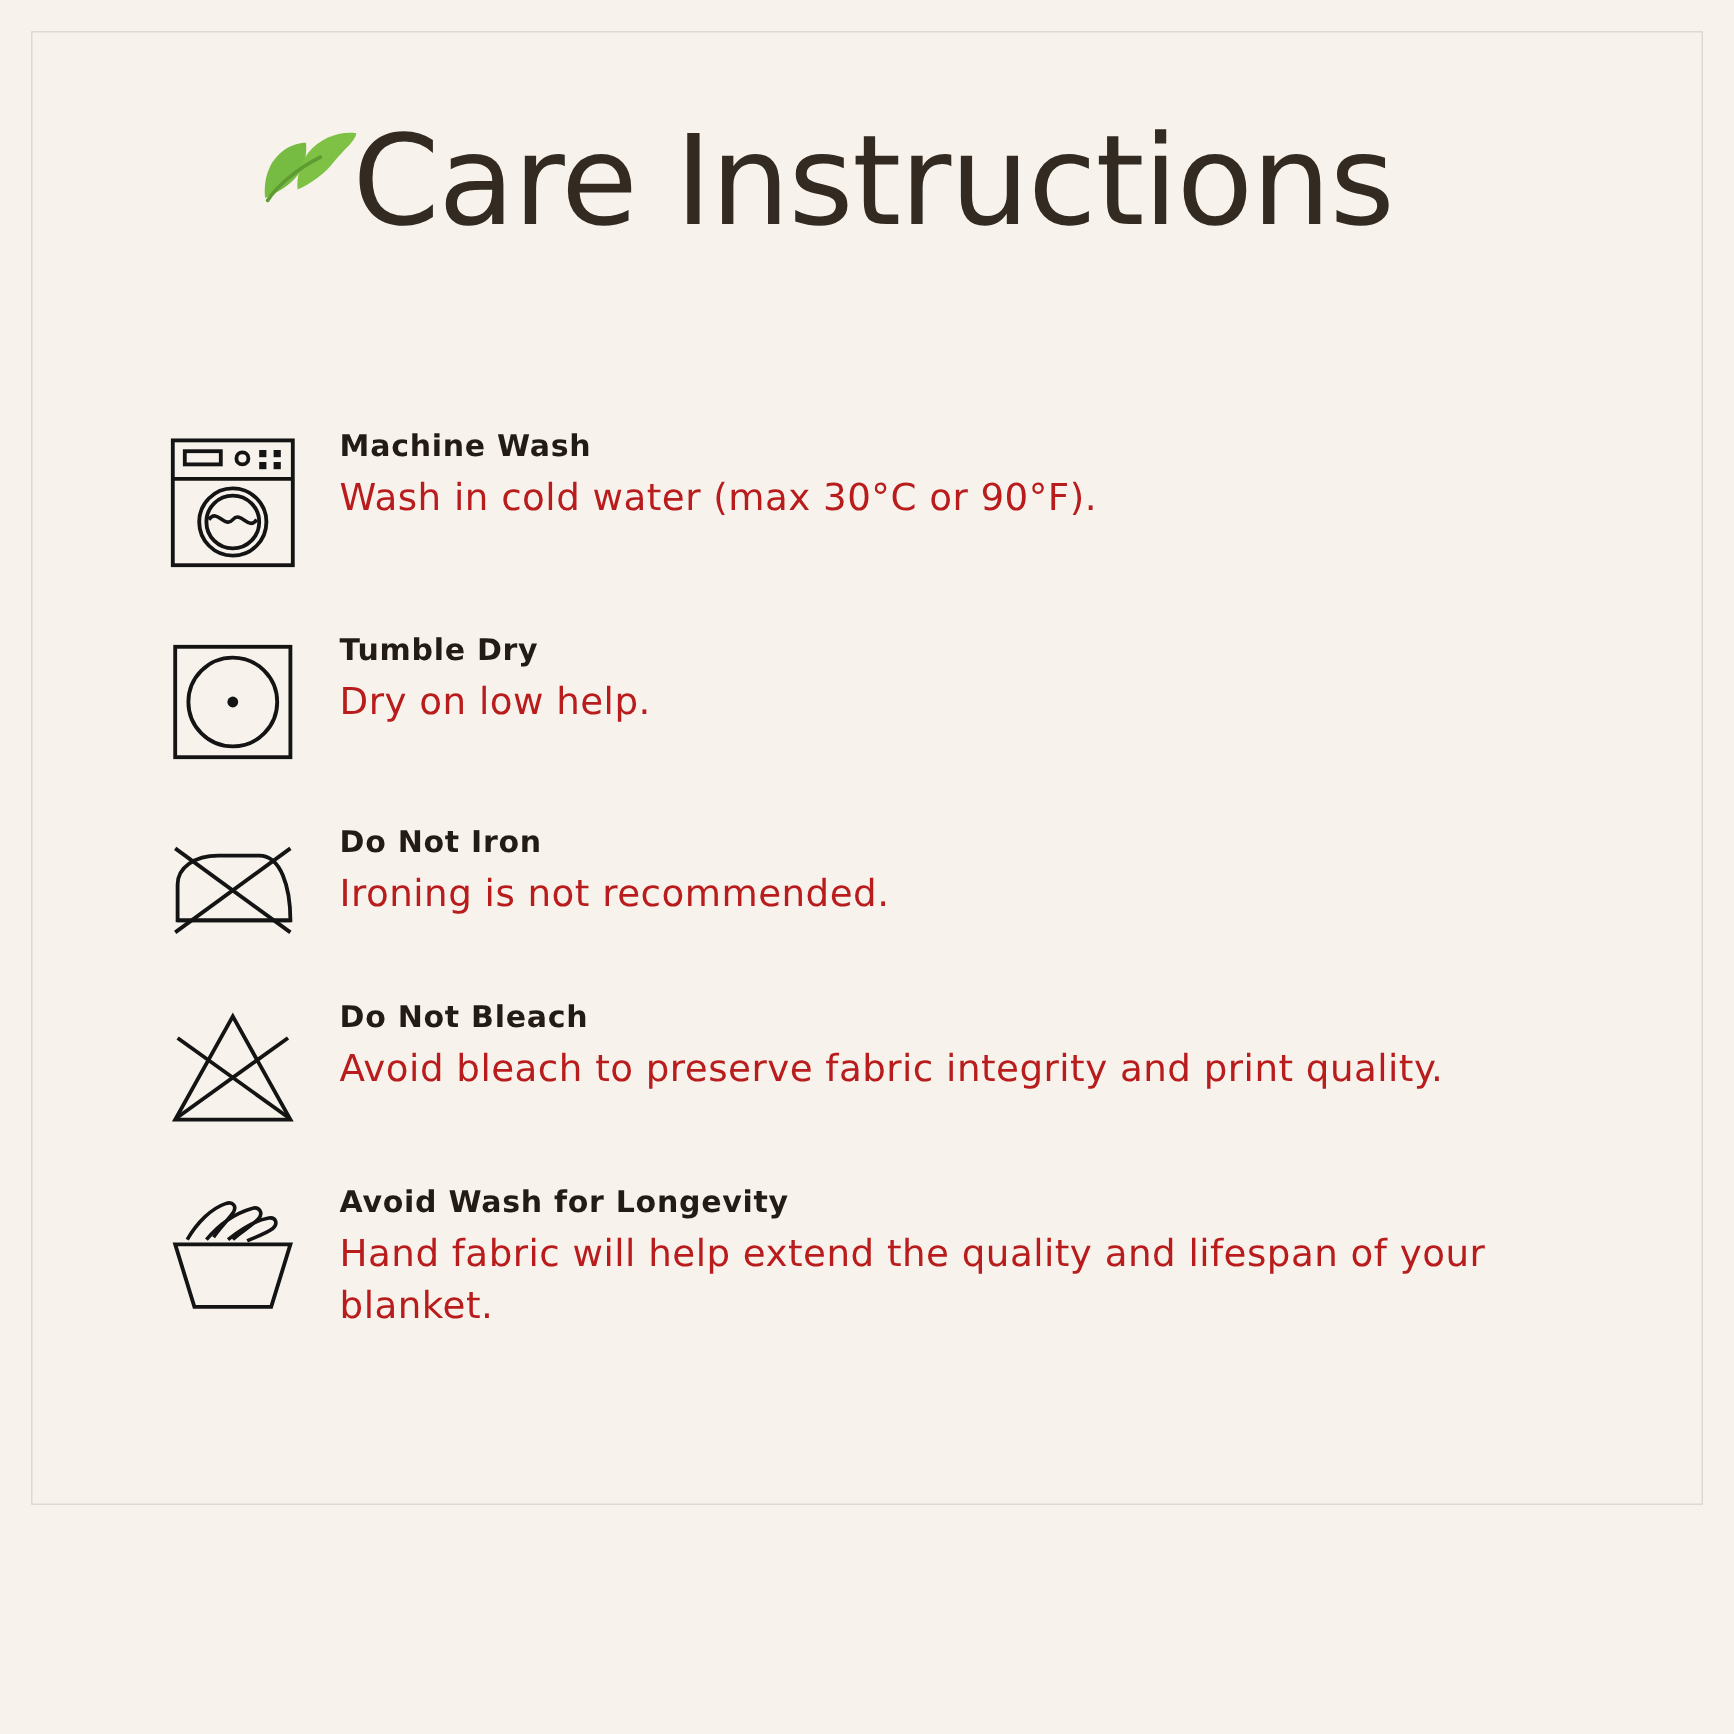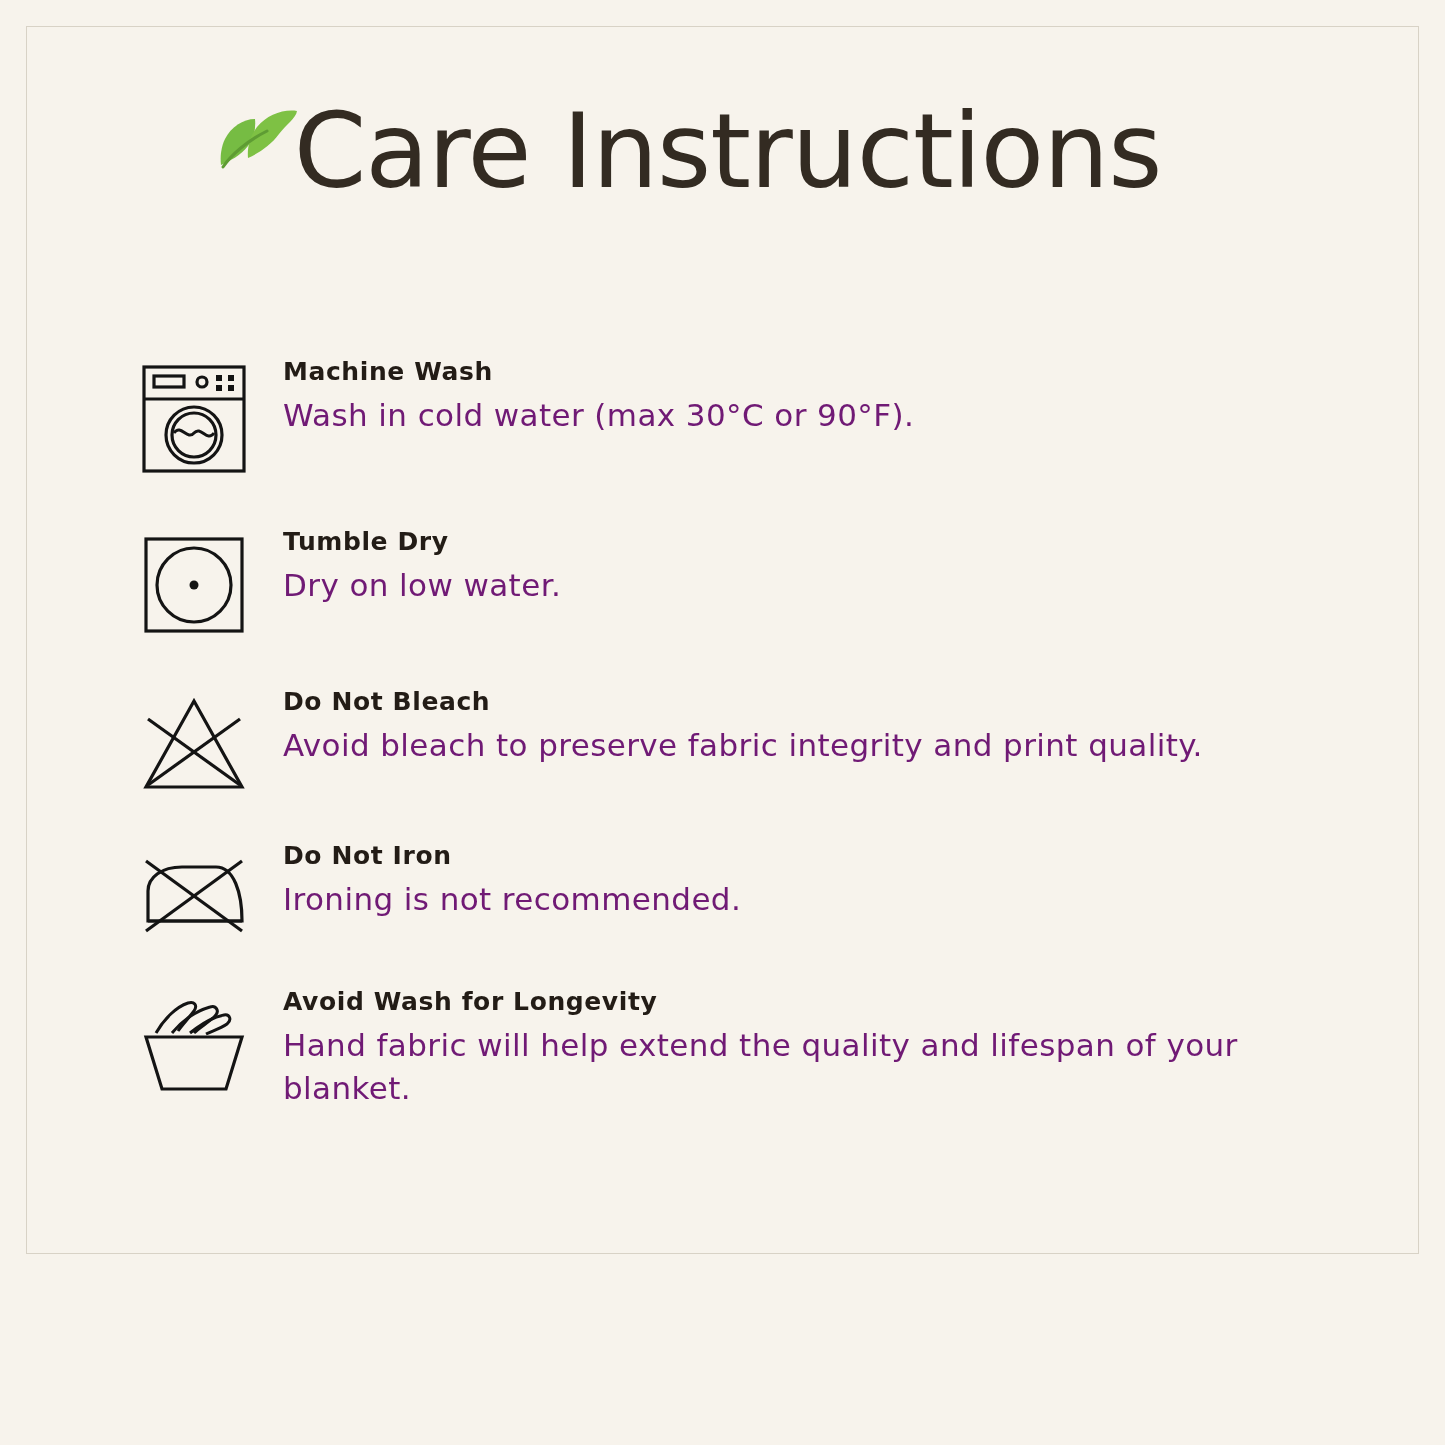--- a/index.html
+++ b/index.html
@@ -76,21 +76,21 @@
     font-weight: 700;
     letter-spacing: 0.6px;
     color: #231c16;
     margin-bottom: 8px;
   }
   .row-desc {
     font-family: "DejaVu Sans", sans-serif;
     font-size: 31px;
     font-weight: 400;
     letter-spacing: 0.4px;
-    color: #701a75;
+    color: #b91c1c;
     line-height: 1.38;
     max-width: 1070px;
   }
   
   .row.r1 { margin-bottom: 52px; }
   .row.r2 { margin-bottom: 50px; margin-top: 37px; }
   .row.r3 { margin-bottom: 44px; }
   .row.r4 { margin-bottom: 48px; }
   .row.r5 { margin-bottom: 48px; }
 </style>
@@ -138,53 +138,53 @@
       <div class="row r2">
         <div class="icon-cell">
           <svg width="108" height="104" viewBox="0 0 108 104" fill="none" stroke="#141414" stroke-width="3.2">
             <rect x="6" y="6" width="96" height="92"></rect>
             <circle cx="54" cy="52" r="37"></circle>
             <circle cx="54" cy="52" r="4.5" fill="#141414" stroke="none"></circle>
           </svg>
         </div>
         <div class="text-cell">
           <div class="row-title">Tumble Dry</div>
-          <div class="row-desc">Dry on low water.</div>
-        </div>
-      </div>
-
-      <div class="row r3">
-        <div class="icon-cell">
-          <svg width="112" height="104" viewBox="0 0 112 104" fill="none" stroke="#141414" stroke-width="3.2">
-            <path d="M56 8 L104 94 L8 94 Z"></path>
-            <line x1="10" y1="92" x2="102" y2="26"></line>
-            <line x1="102" y1="92" x2="10" y2="26"></line>
-          </svg>
-        </div>
-        <div class="text-cell">
-          <div class="row-title">Do Not Bleach</div>
-          <div class="row-desc">Avoid bleach to preserve fabric integrity and print quality.</div>
+          <div class="row-desc">Dry on low help.</div>
         </div>
       </div>
 
       <div class="row r4">
         <div class="icon-cell">
           <svg width="112" height="92" viewBox="0 0 112 92" fill="none" stroke="#141414" stroke-width="3.2">
             <path d="M10 74 L10 44 C10 30 24 20 44 20 L78 20 C96 20 104 46 104 74 Z"></path>
             <line x1="10" y1="74" x2="104" y2="74"></line>
             <line x1="8" y1="84" x2="104" y2="14"></line>
             <line x1="104" y1="84" x2="8" y2="14"></line>
           </svg>
         </div>
         <div class="text-cell">
           <div class="row-title">Do Not Iron</div>
           <div class="row-desc">Ironing is not recommended.</div>
         </div>
       </div>
 
+      <div class="row r3">
+        <div class="icon-cell">
+          <svg width="112" height="104" viewBox="0 0 112 104" fill="none" stroke="#141414" stroke-width="3.2">
+            <path d="M56 8 L104 94 L8 94 Z"></path>
+            <line x1="10" y1="92" x2="102" y2="26"></line>
+            <line x1="102" y1="92" x2="10" y2="26"></line>
+          </svg>
+        </div>
+        <div class="text-cell">
+          <div class="row-title">Do Not Bleach</div>
+          <div class="row-desc">Avoid bleach to preserve fabric integrity and print quality.</div>
+        </div>
+      </div>
+
 
       <div class="row r6">
         <div class="icon-cell">
           <svg width="112" height="104" viewBox="0 0 112 104" fill="none" stroke="#141414" stroke-width="3.2">
             <path d="M8 44 L104 44 L88 96 L24 96 Z"></path>
             <path d="M18 40 C26 26 38 14 50 10 C56 8 60 12 56 18 C50 26 44 32 40 38" stroke-width="3"></path>
             <path d="M34 40 C44 28 58 18 72 14 C78 12 82 18 77 23 C70 30 62 34 56 40" stroke-width="3"></path>
             <path d="M52 40 C62 32 74 24 86 22 C92 21 94 27 89 31 C82 36 74 38 68 41" stroke-width="3"></path>
           </svg>
         </div>

